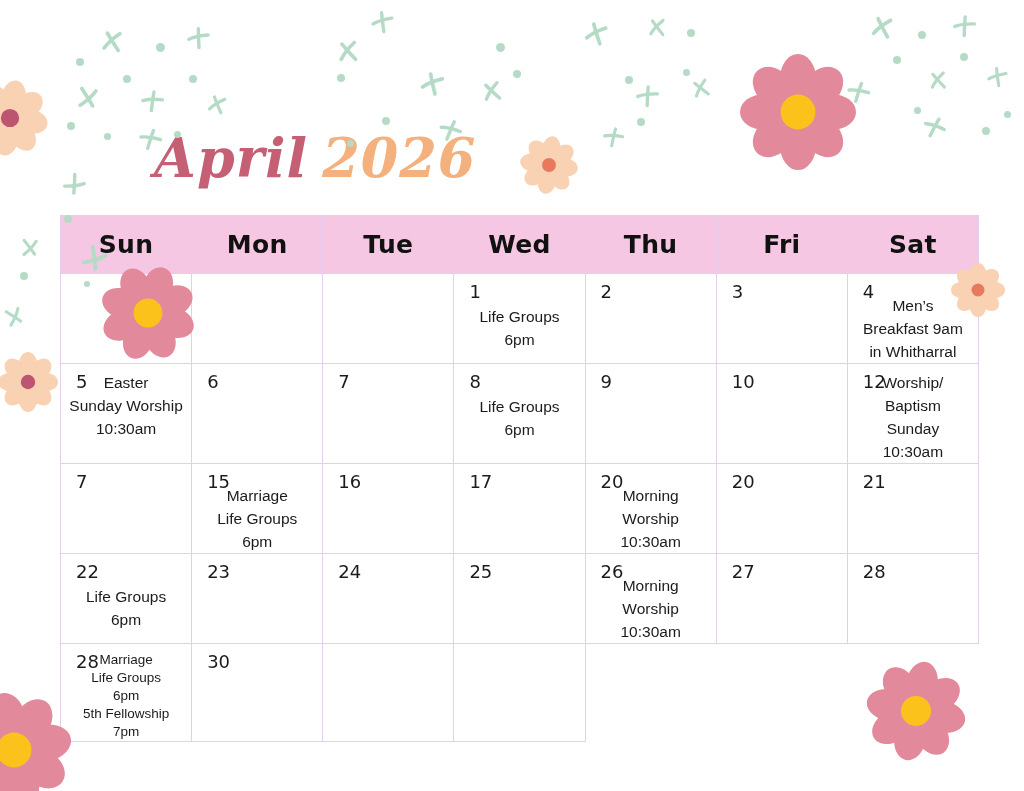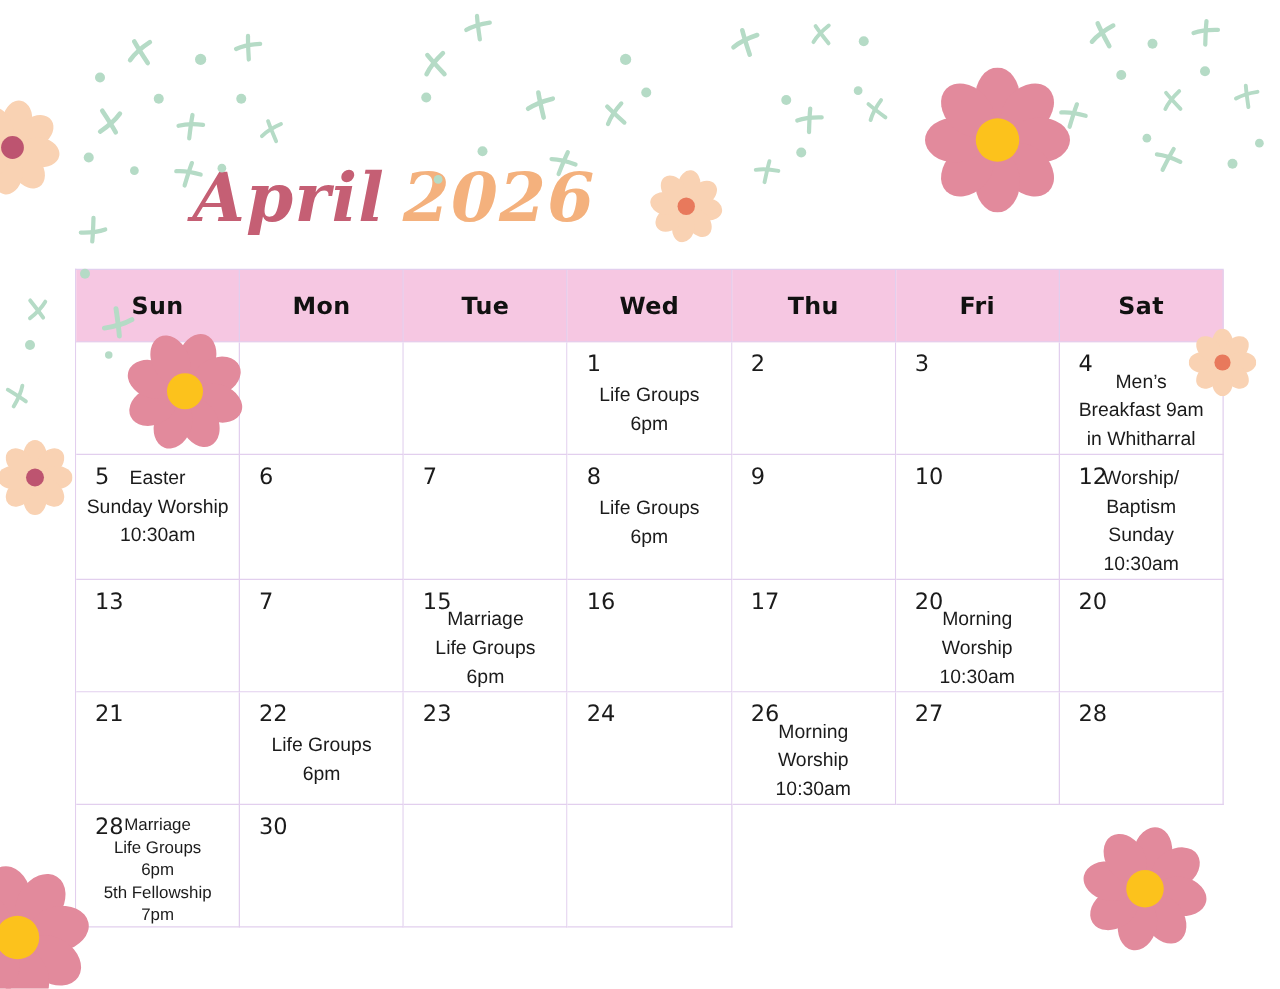--- a/index.html
+++ b/index.html
@@ -20,21 +20,21 @@
     position:absolute;left:60px;top:215px;width:918px;height:525px;z-index:1;
     display:grid;grid-template-columns:repeat(7,1fr);
     grid-template-rows:58px repeat(5,1fr);
     border-left:1px solid var(--border);border-top:1px solid var(--border);
     background:#fff;
   }
   .hcell{
     background:var(--header-bg);
     border-right:1px solid var(--border);border-bottom:1px solid var(--border);
     display:flex;align-items:center;justify-content:center;
-    font-family:"DejaVu Sans",sans-serif;font-weight:700;font-size:19px;letter-spacing:.3px;color:#111;
+    font-family:"DejaVu Sans",sans-serif;font-weight:700;font-size:25px;letter-spacing:.3px;color:#111;
   }
   .cell{
     position:relative;background:#fff;
     border-right:1px solid var(--border);border-bottom:1px solid var(--border);
   }
   .dnum{
     position:absolute;top:7px;left:15px;
     font-family:"DejaVu Sans",sans-serif;font-size:18px;color:#1b1b1b;
   }
   .evt{
@@ -121,23 +121,20 @@
       <div class="cell">
         <span class="dnum">12</span>
         <div class="evt inline">
           <div>Worship/</div>
           <div>Baptism</div>
           <div>Sunday</div>
           <div>10:30am</div>
         </div>
       </div>
       <div class="cell">
-        <span class="dnum">13</span>
-      </div>
-      <div class="cell">
         <span class="dnum">7</span>
       </div>
       <div class="cell">
         <span class="dnum">15</span>
         <div class="evt mid">
           <div>Marriage</div>
           <div>Life Groups</div>
           <div>6pm</div>
         </div>
       </div>
@@ -166,20 +163,23 @@
         <div class="evt below">
           <div>Life Groups</div>
           <div>6pm</div>
         </div>
       </div>
       <div class="cell">
         <span class="dnum">23</span>
       </div>
       <div class="cell">
         <span class="dnum">24</span>
+      </div>
+      <div class="cell">
+        <span class="dnum">25</span>
       </div>
       <div class="cell">
         <span class="dnum">26</span>
         <div class="evt mid">
           <div>Morning</div>
           <div>Worship</div>
           <div>10:30am</div>
         </div>
       </div>
       <div class="cell">

